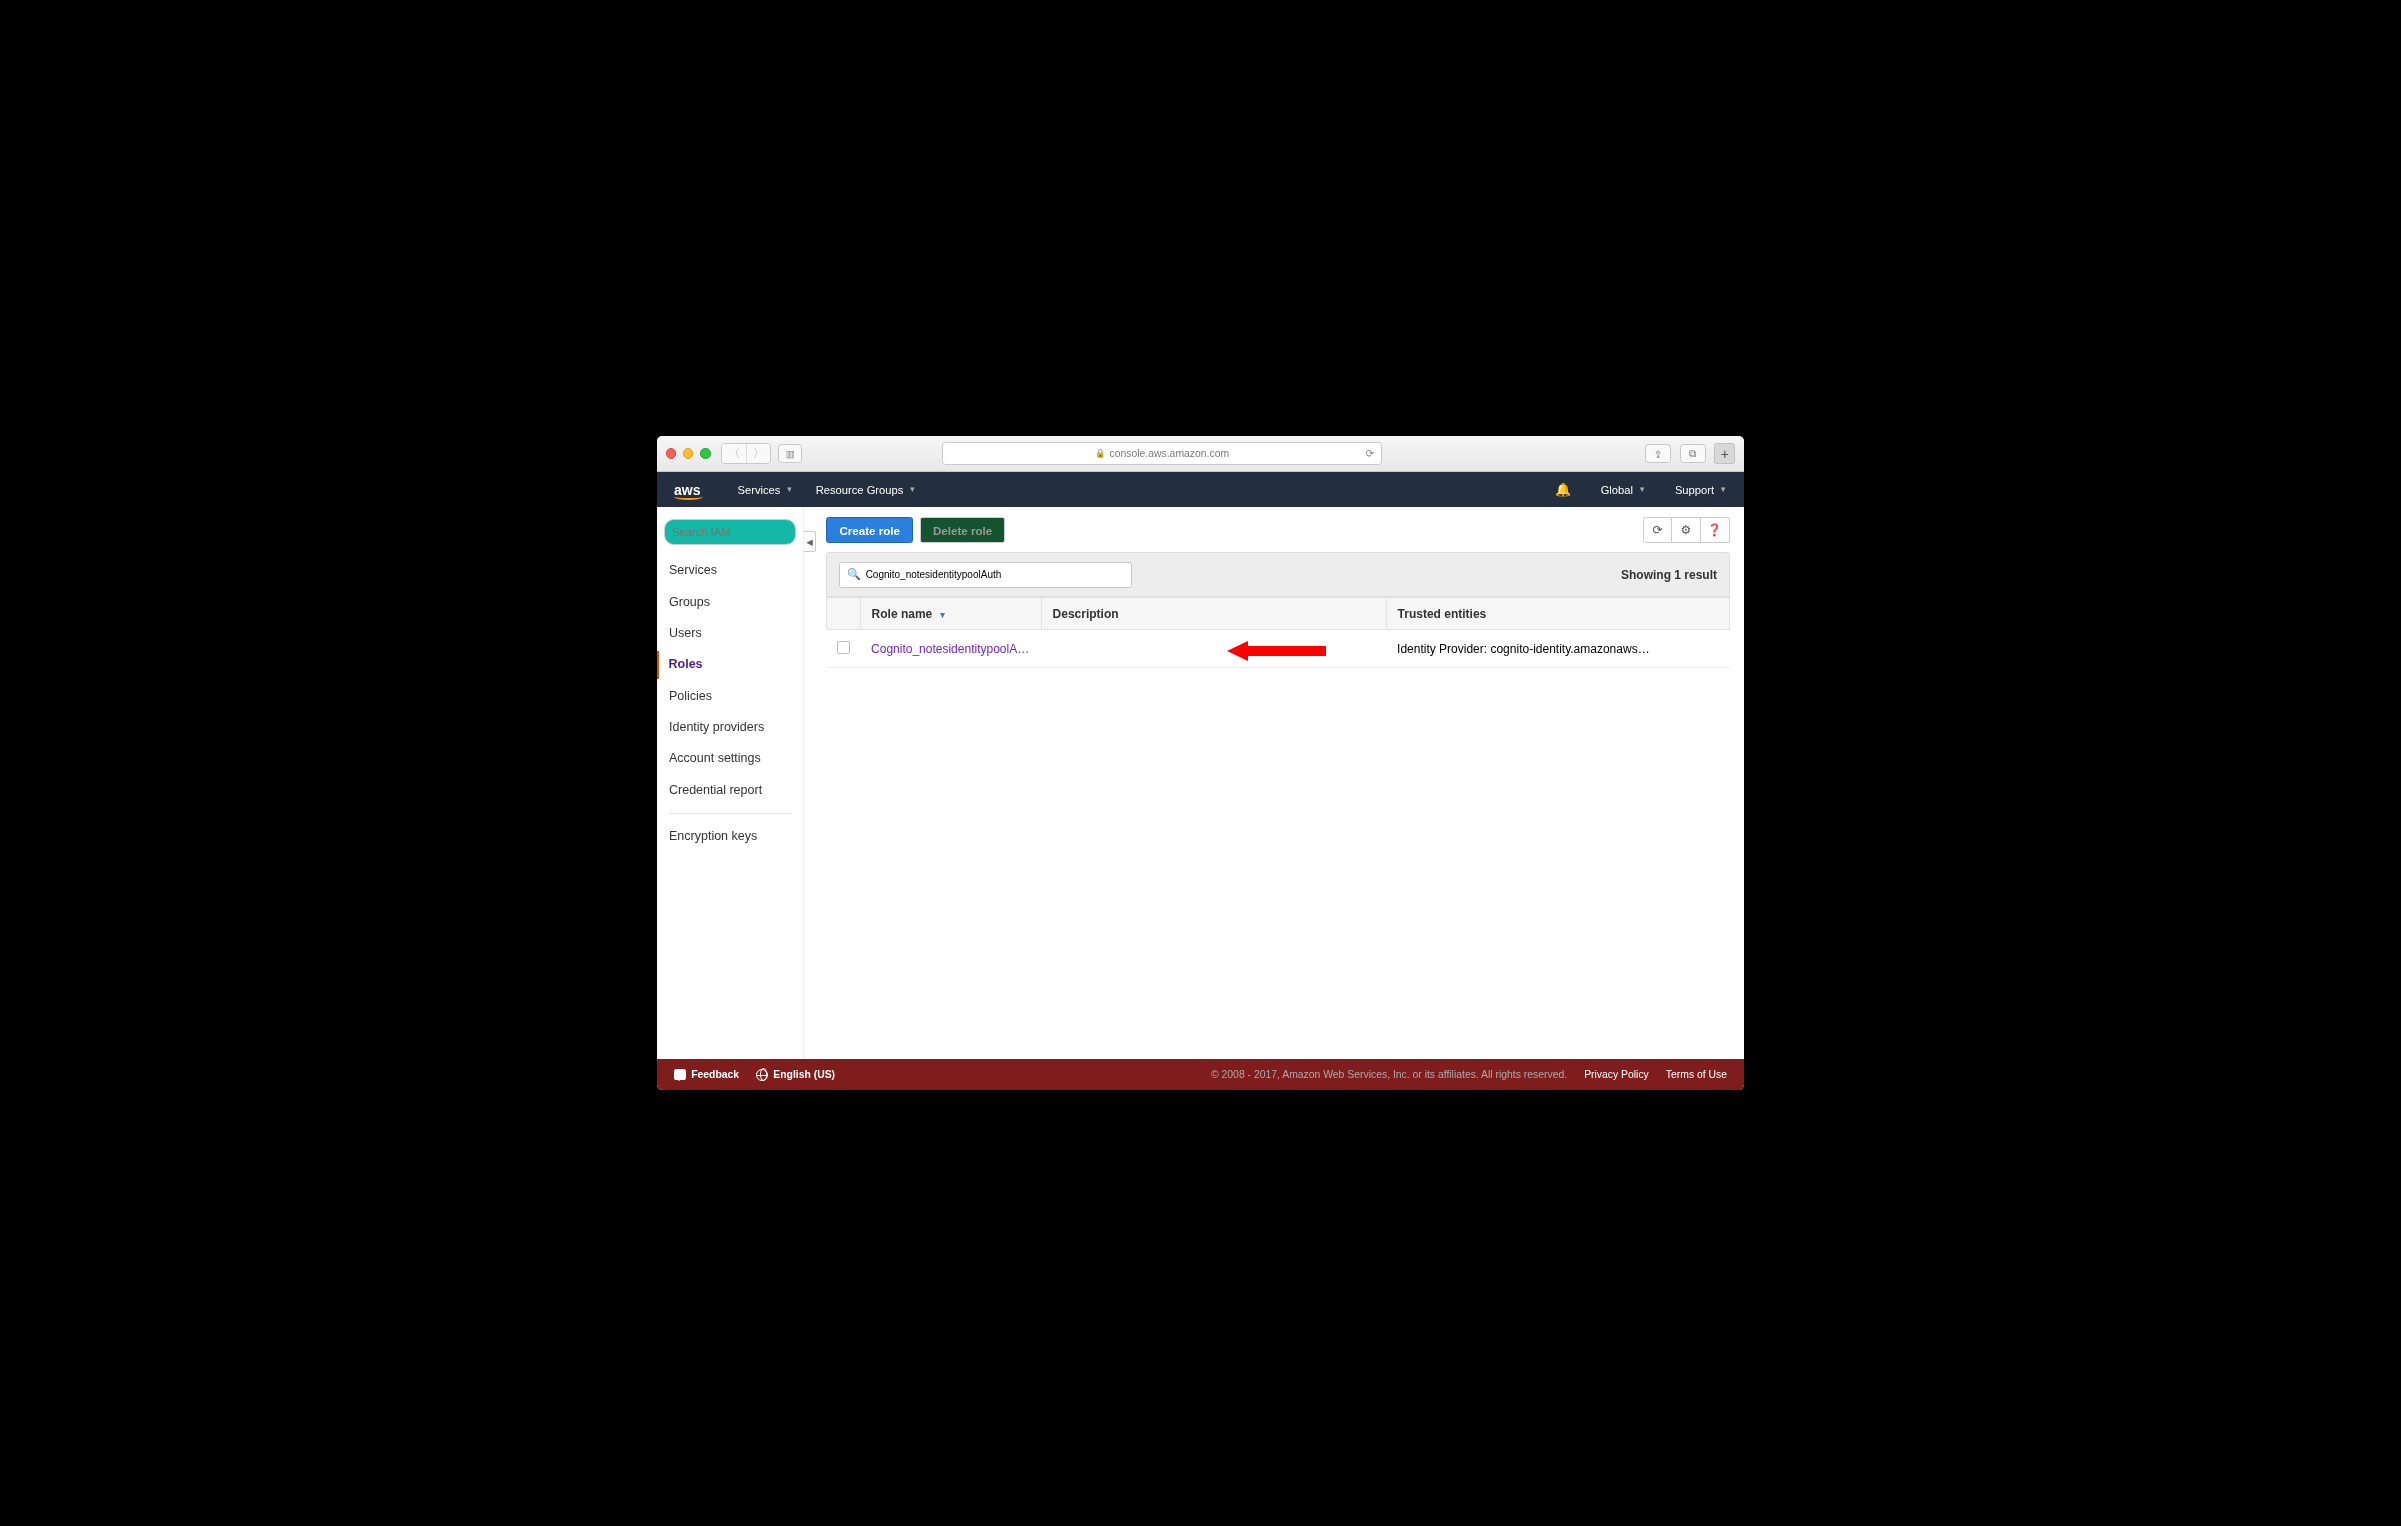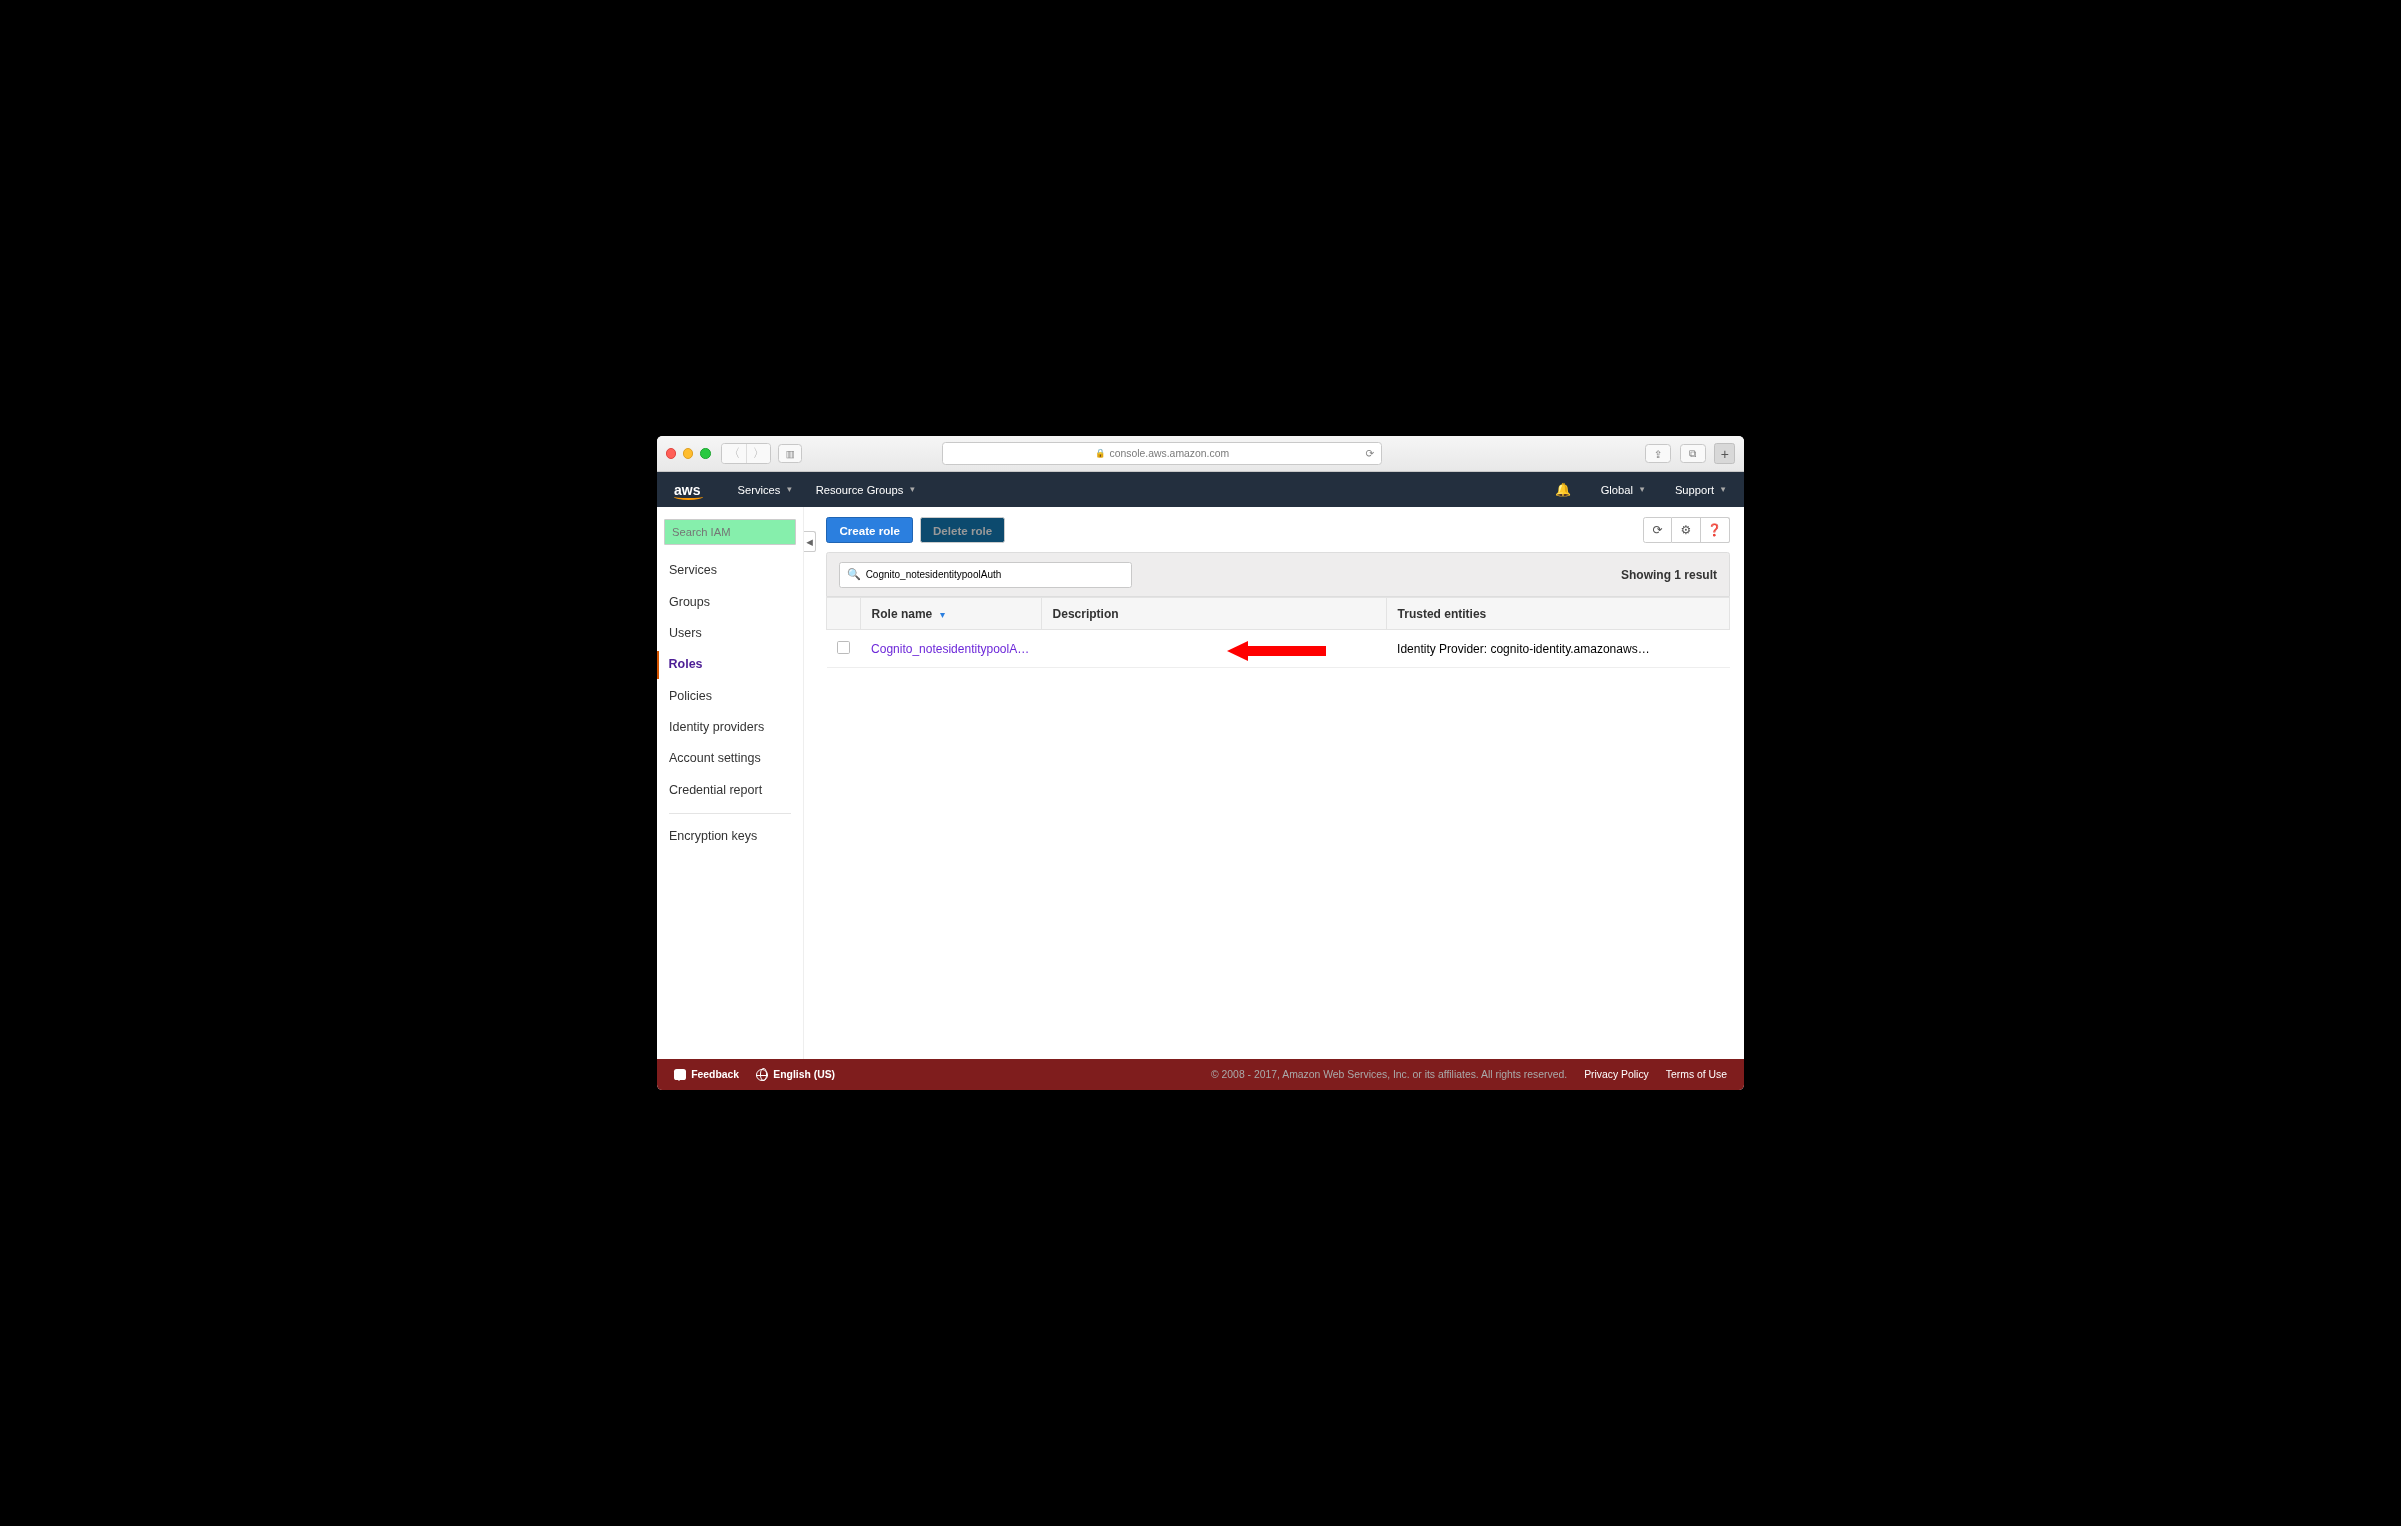--- a/index.html
+++ b/index.html
@@ -27,30 +27,30 @@
 .aws-logo { font-weight:700; font-size:14px; color:#fff; margin-right:37px; position:relative;}
 .aws-logo:after { content:""; display:block; height:4.3px; width:29px; border-bottom:2.6px solid #ff9900; border-radius:0 0 50% 50%; position:absolute; bottom:-2.6px; left:0;}
 .hdr-item { margin-right:22.4px; display:flex; align-items:center; gap:5.2px; cursor:pointer;}
 .hdr-item .caret { font-size:7.8px; color:#aaa;}
 .hdr-right { margin-left:auto; display:flex; align-items:center; gap:21px;}
 .bell { font-size:13px;}
 
 .content { display:flex; min-height:552px; position:relative;}
 .sidebar { width:147px; padding:12px 0 0 0; border-right:0.9px solid #eee;}
 .search-iam { margin:0 7px 12px 7px;}
-.search-iam input { width:100%; height:26px; border:0.9px solid #ccc; border-radius:1px; padding:0 7px; font-size:11.2px; background:#86efac;}
+.search-iam input { width:100%; height:26px; border:0.9px solid #ccc; border-radius:10px; padding:0 7px; font-size:11.2px; background:#14b8a6;}
 .side-link { padding:5.2px 8.6px 5.2px 12px; font-size:12.5px; color:#333; cursor:pointer; line-height:1.4; margin-bottom:3.5px;}
 .side-link.active { color:#4c1d95; font-weight:600; border-left:2.6px solid #d35400; padding-left:9.5px;}
 .side-divider { border:none; border-top:0.9px solid #e4e4e4; margin:8.6px 12px;}
 .collapse-handle { position:absolute; left:147px; top:24px; width:12px; height:21px; background:#fff; border:0.9px solid #ccc; border-left:none; border-radius:0 2.6px 2.6px 0; display:flex; align-items:center; justify-content:center; font-size:8.6px; color:#666;}
 .main { flex:1; padding:10.4px 14px 14px 22.4px; position:relative;}
 .toolbar-row { display:flex; align-items:center; margin-bottom:8.6px;}
 .btn { height:26px; padding:0 12px; border-radius:2.6px; font-size:11.6px; font-weight:700; border:0.9px solid transparent; cursor:pointer; margin-right:7px;}
 .btn-primary { background:#2b7fdf; color:#fff; border-color:#1f64b3;}
-.btn-disabled { background:#0c4a6e; color:#999; border:0.9px solid #ccc; cursor:default;}
+.btn-disabled { background:#14532d; color:#999; border:0.9px solid #ccc; cursor:default;}
 .icon-btn-group { margin-left:auto; display:flex;}
 .icon-btn { width:29px; height:26px; border:0.9px solid #ccc; background:#fff; display:flex; align-items:center; justify-content:center; font-size:12px; color:#555;}
 .icon-btn:first-child { border-radius:2.6px 0 0 2.6px;}
 .icon-btn:last-child { border-radius:0 2.6px 2.6px 0;}
 .icon-btn + .icon-btn { border-left:none;}
 
 .filter-bar { background:#eeeded; border:0.9px solid #ddd; border-radius:2.6px 2.6px 0 0; padding:8.6px 12px; display:flex; align-items:center;}
 .search-box { background:#fff; border:0.9px solid #c9c9c9; border-radius:2.6px; height:26px; display:flex; align-items:center; padding:0 7px; width:293px;}
 .search-box .mag { color:#555; margin-right:4.3px; font-size:11.2px;}
 .search-box input { border:none; outline:none; font-size:10px; flex:1;}

